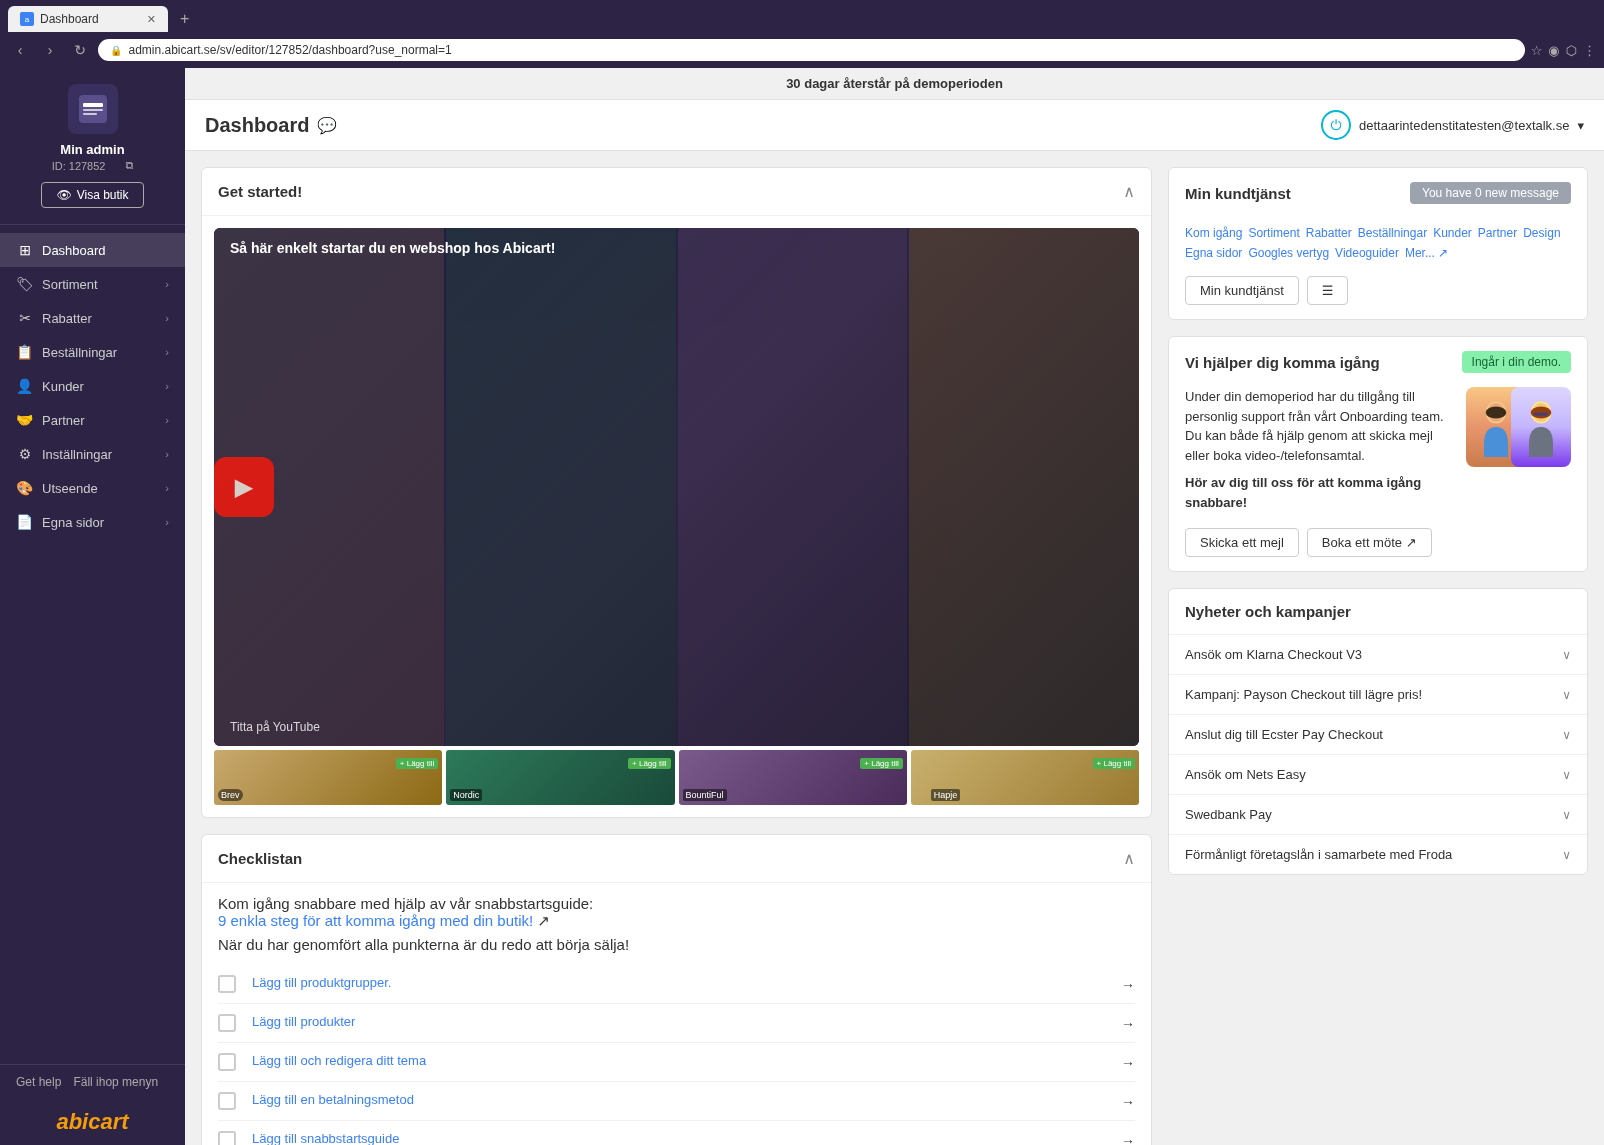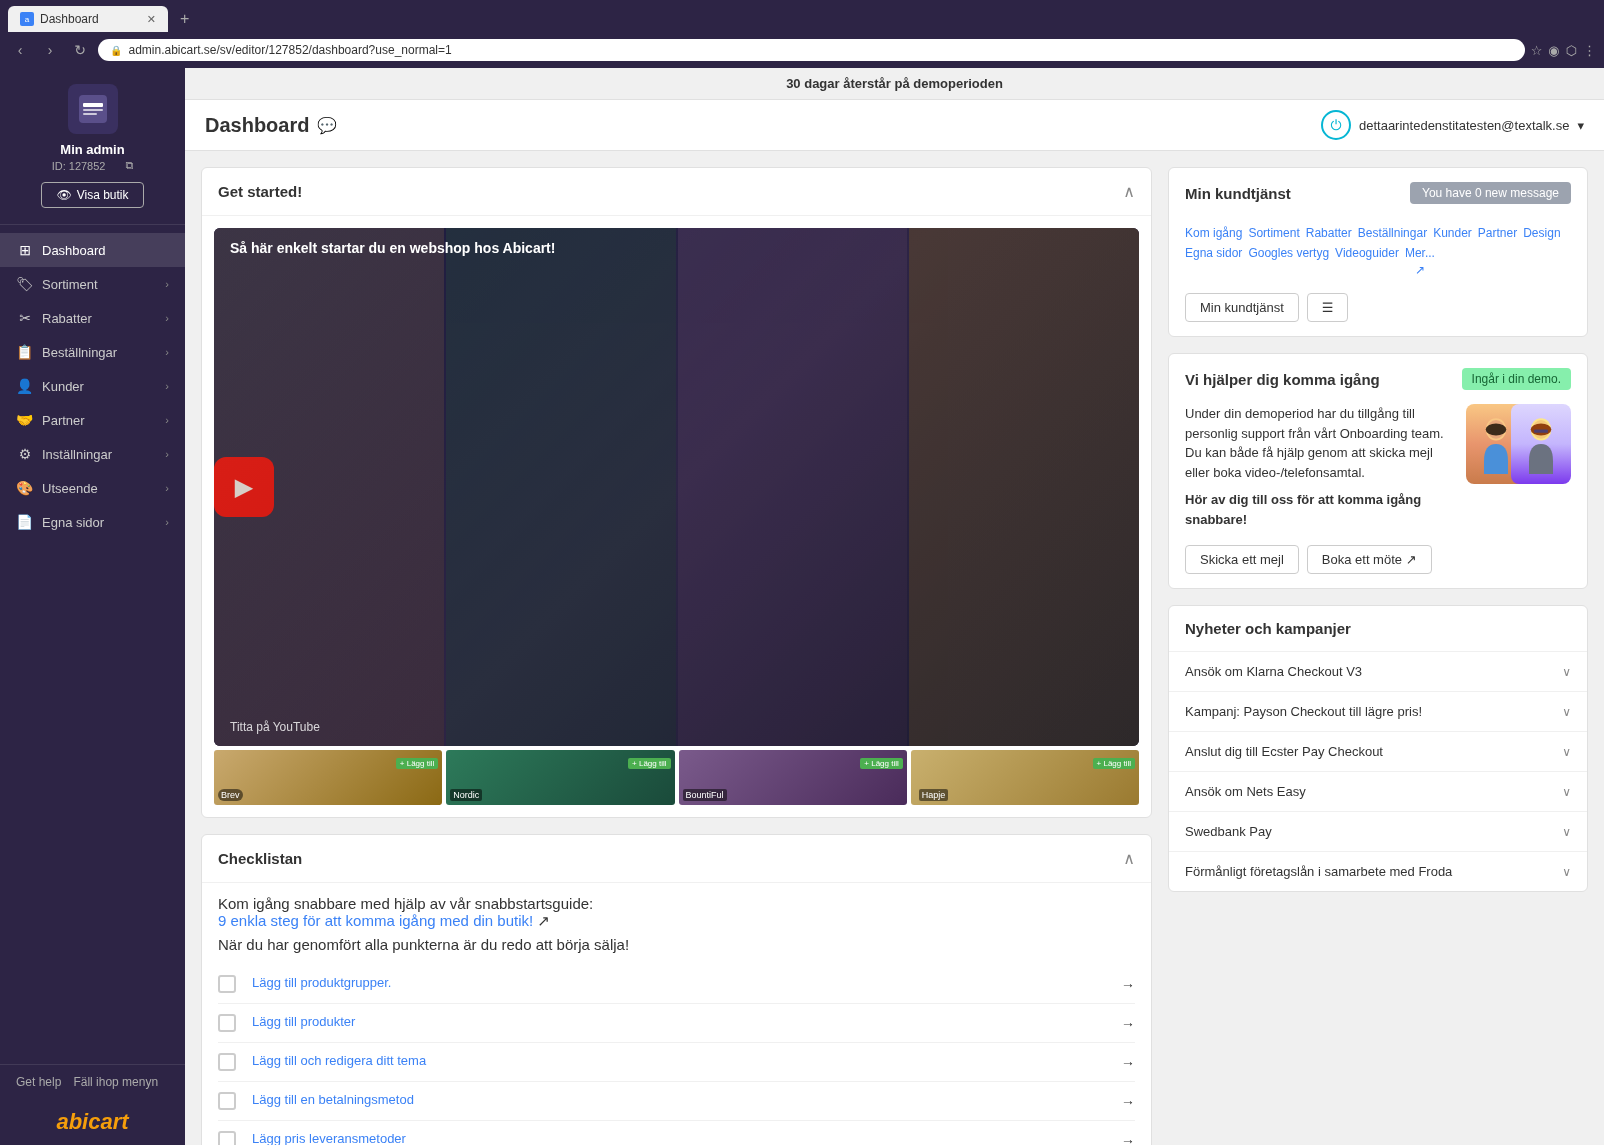--- a/index.html
+++ b/index.html
@@ -275,21 +275,21 @@
               </div>
               <div style="background:linear-gradient(135deg,#2d7a5a,#1a4a3a);border-radius:3px;height:55px;position:relative;">
                 <div style="position:absolute;bottom:4px;left:4px;font-size:9px;color:white;background:rgba(0,0,0,0.5);padding:1px 3px;border-radius:2px;">Nordic</div>
                 <div style="position:absolute;top:4px;right:4px;"><span style="background:#4caf50;color:white;font-size:8px;padding:1px 4px;border-radius:2px;">+ Lägg till</span></div>
               </div>
               <div style="background:linear-gradient(135deg,#7a5a8b,#4a2b5a);border-radius:3px;height:55px;position:relative;">
                 <div style="position:absolute;bottom:4px;left:4px;font-size:9px;color:white;background:rgba(0,0,0,0.5);padding:1px 3px;border-radius:2px;">BountiFul</div>
                 <div style="position:absolute;top:4px;right:4px;"><span style="background:#4caf50;color:white;font-size:8px;padding:1px 4px;border-radius:2px;">+ Lägg till</span></div>
               </div>
               <div style="background:linear-gradient(135deg,#c9b06e,#9a7a30);border-radius:3px;height:55px;position:relative;">
-                <div style="position:absolute;bottom:4px;left:8px;font-size:9px;color:white;background:rgba(0,0,0,0.5);padding:1px 3px;border-radius:2px;">Hapje</div>
+                <div style="position:absolute;bottom:4px;left:20px;font-size:9px;color:white;background:rgba(0,0,0,0.5);padding:1px 3px;border-radius:2px;">Hapje</div>
                 <div style="position:absolute;top:4px;right:4px;"><span style="background:#4caf50;color:white;font-size:8px;padding:1px 4px;border-radius:2px;">+ Lägg till</span></div>
               </div>
             </div>
           </div>
         </div>
 
         <div class="card">
           <div class="card-header">
             <span class="card-title">Checklistan</span>
             <span class="card-toggle">∧</span>
@@ -316,21 +316,21 @@
               <span class="checklist-text">Lägg till och redigera ditt tema</span>
               <span class="checklist-arrow">→</span>
             </div>
             <div class="checklist-item">
               <div class="checklist-checkbox"></div>
               <span class="checklist-text">Lägg till en betalningsmetod</span>
               <span class="checklist-arrow">→</span>
             </div>
             <div class="checklist-item">
               <div class="checklist-checkbox"></div>
-              <span class="checklist-text">Lägg pris leveransmetoder</span>
+              <span class="checklist-text">Lägg till snabbstartsguide</span>
               <span class="checklist-arrow">→</span>
             </div>
 
           </div>
         </div>
       </div>
 
       <div class="right-panel">
 
         <div class="card cs-card">
@@ -342,21 +342,21 @@
             <a class="cs-link">Kom igång</a>
             <a class="cs-link">Sortiment</a>
             <a class="cs-link">Rabatter</a>
             <a class="cs-link">Beställningar</a>
             <a class="cs-link">Kunder</a>
             <a class="cs-link">Partner</a>
             <a class="cs-link">Design</a>
             <a class="cs-link">Egna sidor</a>
             <a class="cs-link">Googles vertyg</a>
             <a class="cs-link">Videoguider</a>
-            <a class="cs-link" style="display:flex;align-items:center;gap:3px;flex-direction:column;">
+            <a class="cs-link" style="display:flex;align-items:center;gap:3px;">
               <span>Mer...</span>
               <span>↗</span>
             </a>
           </div>
           <div class="cs-actions">
             <button class="cs-btn">
               <span>Min kundtjänst</span>
             </button>
             <button class="cs-btn">
               <span>☰</span>

